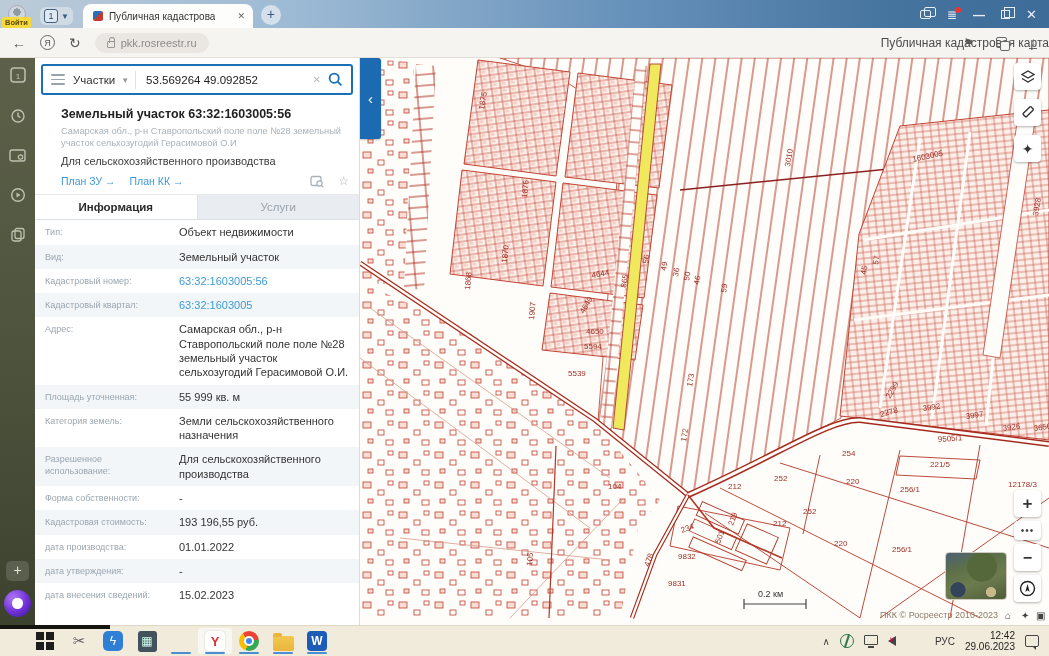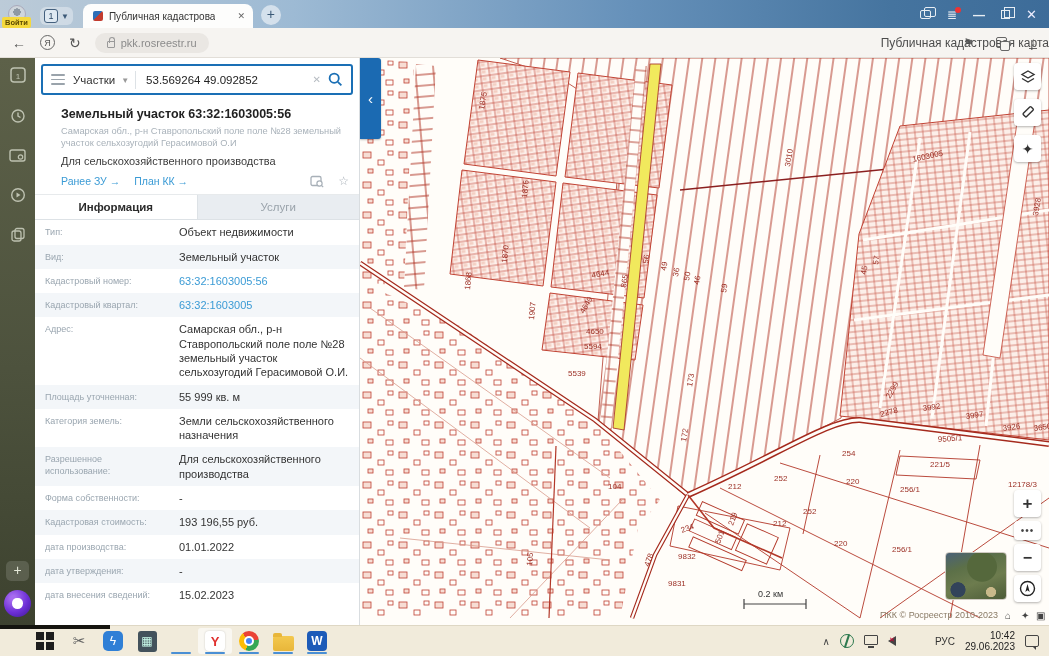--- a/index.html
+++ b/index.html
@@ -226,21 +226,21 @@
             <circle cx="6.2" cy="6.2" r="4.6" fill="none" stroke="#1a6fb5" stroke-width="1.8"></circle>
             <line x1="9.8" y1="9.8" x2="13.4" y2="13.4" stroke="#1a6fb5" stroke-width="1.8"></line>
           </svg>
       </div>
 
       <div class="result">
         <div class="res-title">Земельный участок 63:32:1603005:56</div>
         <div class="res-sub">Самарская обл., р-н Ставропольский поле поле №28 земельный участок сельхозугодий Герасимовой О.И</div>
         <div class="res-usage">Для сельскохозяйственного производства</div>
         <div class="res-links">
-          <span>Ранее ЗУ →</span>
+          <span>План ЗУ →</span>
           <span>План КК →</span>
           <span class="spacer"></span>
           <svg class="mini-ic" width="14" height="13" viewBox="0 0 14 13">
               <rect x="1" y="1.5" width="10" height="9" rx="1.5" fill="none" stroke="#a8b0b8" stroke-width="1.3"></rect>
               <circle cx="9.5" cy="8.5" r="2.6" fill="#fff" stroke="#a8b0b8" stroke-width="1.2"></circle>
               <line x1="11.4" y1="10.4" x2="13.2" y2="12.2" stroke="#a8b0b8" stroke-width="1.2"></line>
             </svg>
           <span class="mini-ic">☆</span>
         </div>
       </div>
@@ -531,19 +531,19 @@
     <div class="tb-ic open">
         <span class="word">W</span>
       </div>
     <div class="tray">
       <span class="chev-up">∧</span>
       <span class="globe"></span>
       <span class="monitor"></span>
       <span class="speaker"></span>
       <span class="lang">РУС</span>
       <span class="clockbox">
-        <span>10:42</span><br>
+        <span>12:42</span><br>
         <span>29.06.2023</span>
       </span>
       <span class="notif"></span>
     </div>
   </div>
 </div>
 
 </body></html>

